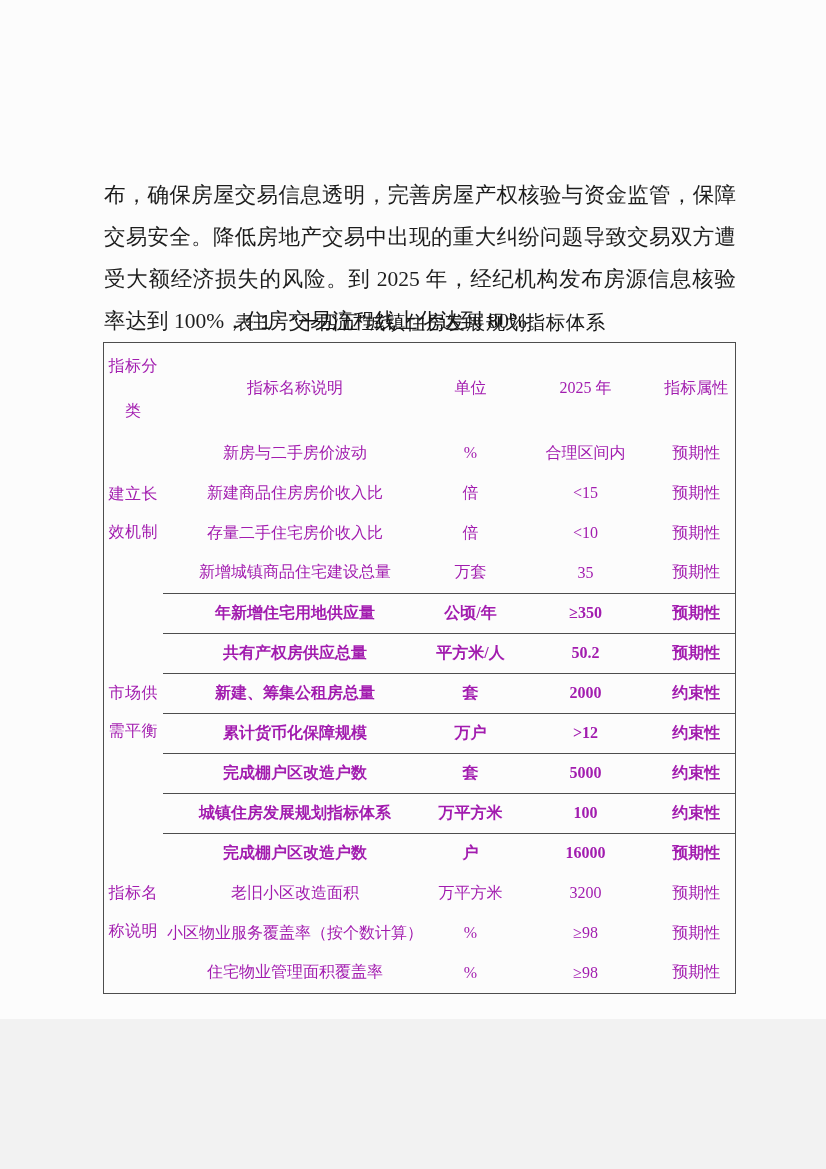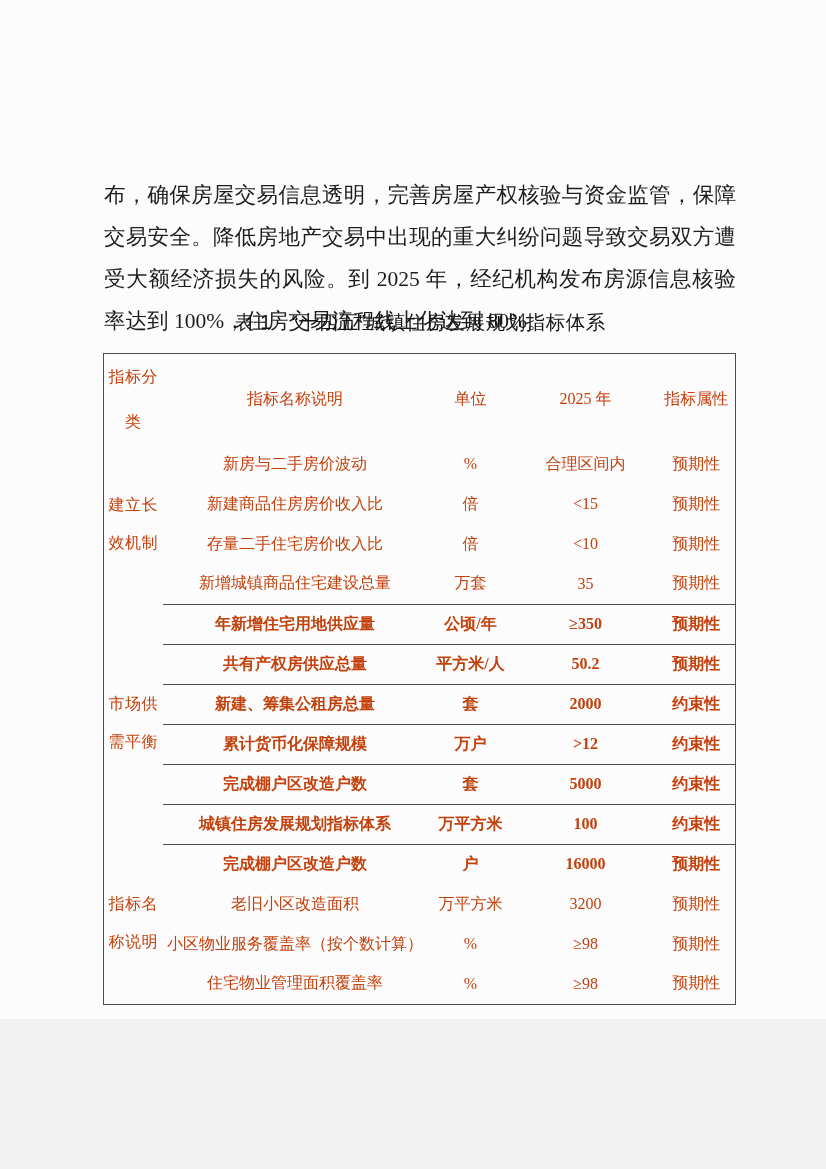--- a/index.html
+++ b/index.html
@@ -33,27 +33,27 @@
     text-align: center;
     font-family: "Liberation Sans", sans-serif;
     font-weight: normal;
     font-size: 19.5px;
     letter-spacing: 0.5px;
     color: #141414;
   }
   
   .tbl {
     position: absolute;
-    left: 103px; top: 353px;
+    left: 103px; top: 342px;
     border-collapse: collapse;
     table-layout: fixed;
     width: 632px;
     border: 1px solid #4d4d4d;
     font-size: 16px;
-    color: #c2410c;
+    color: #a21caf;
     padding-left: 32px;
   }
   .tbl td, .tbl th {
     border: none;
     padding: 0 2px;
     text-align: center;
     vertical-align: middle;
     font-weight: normal;
     overflow: hidden;
   }

